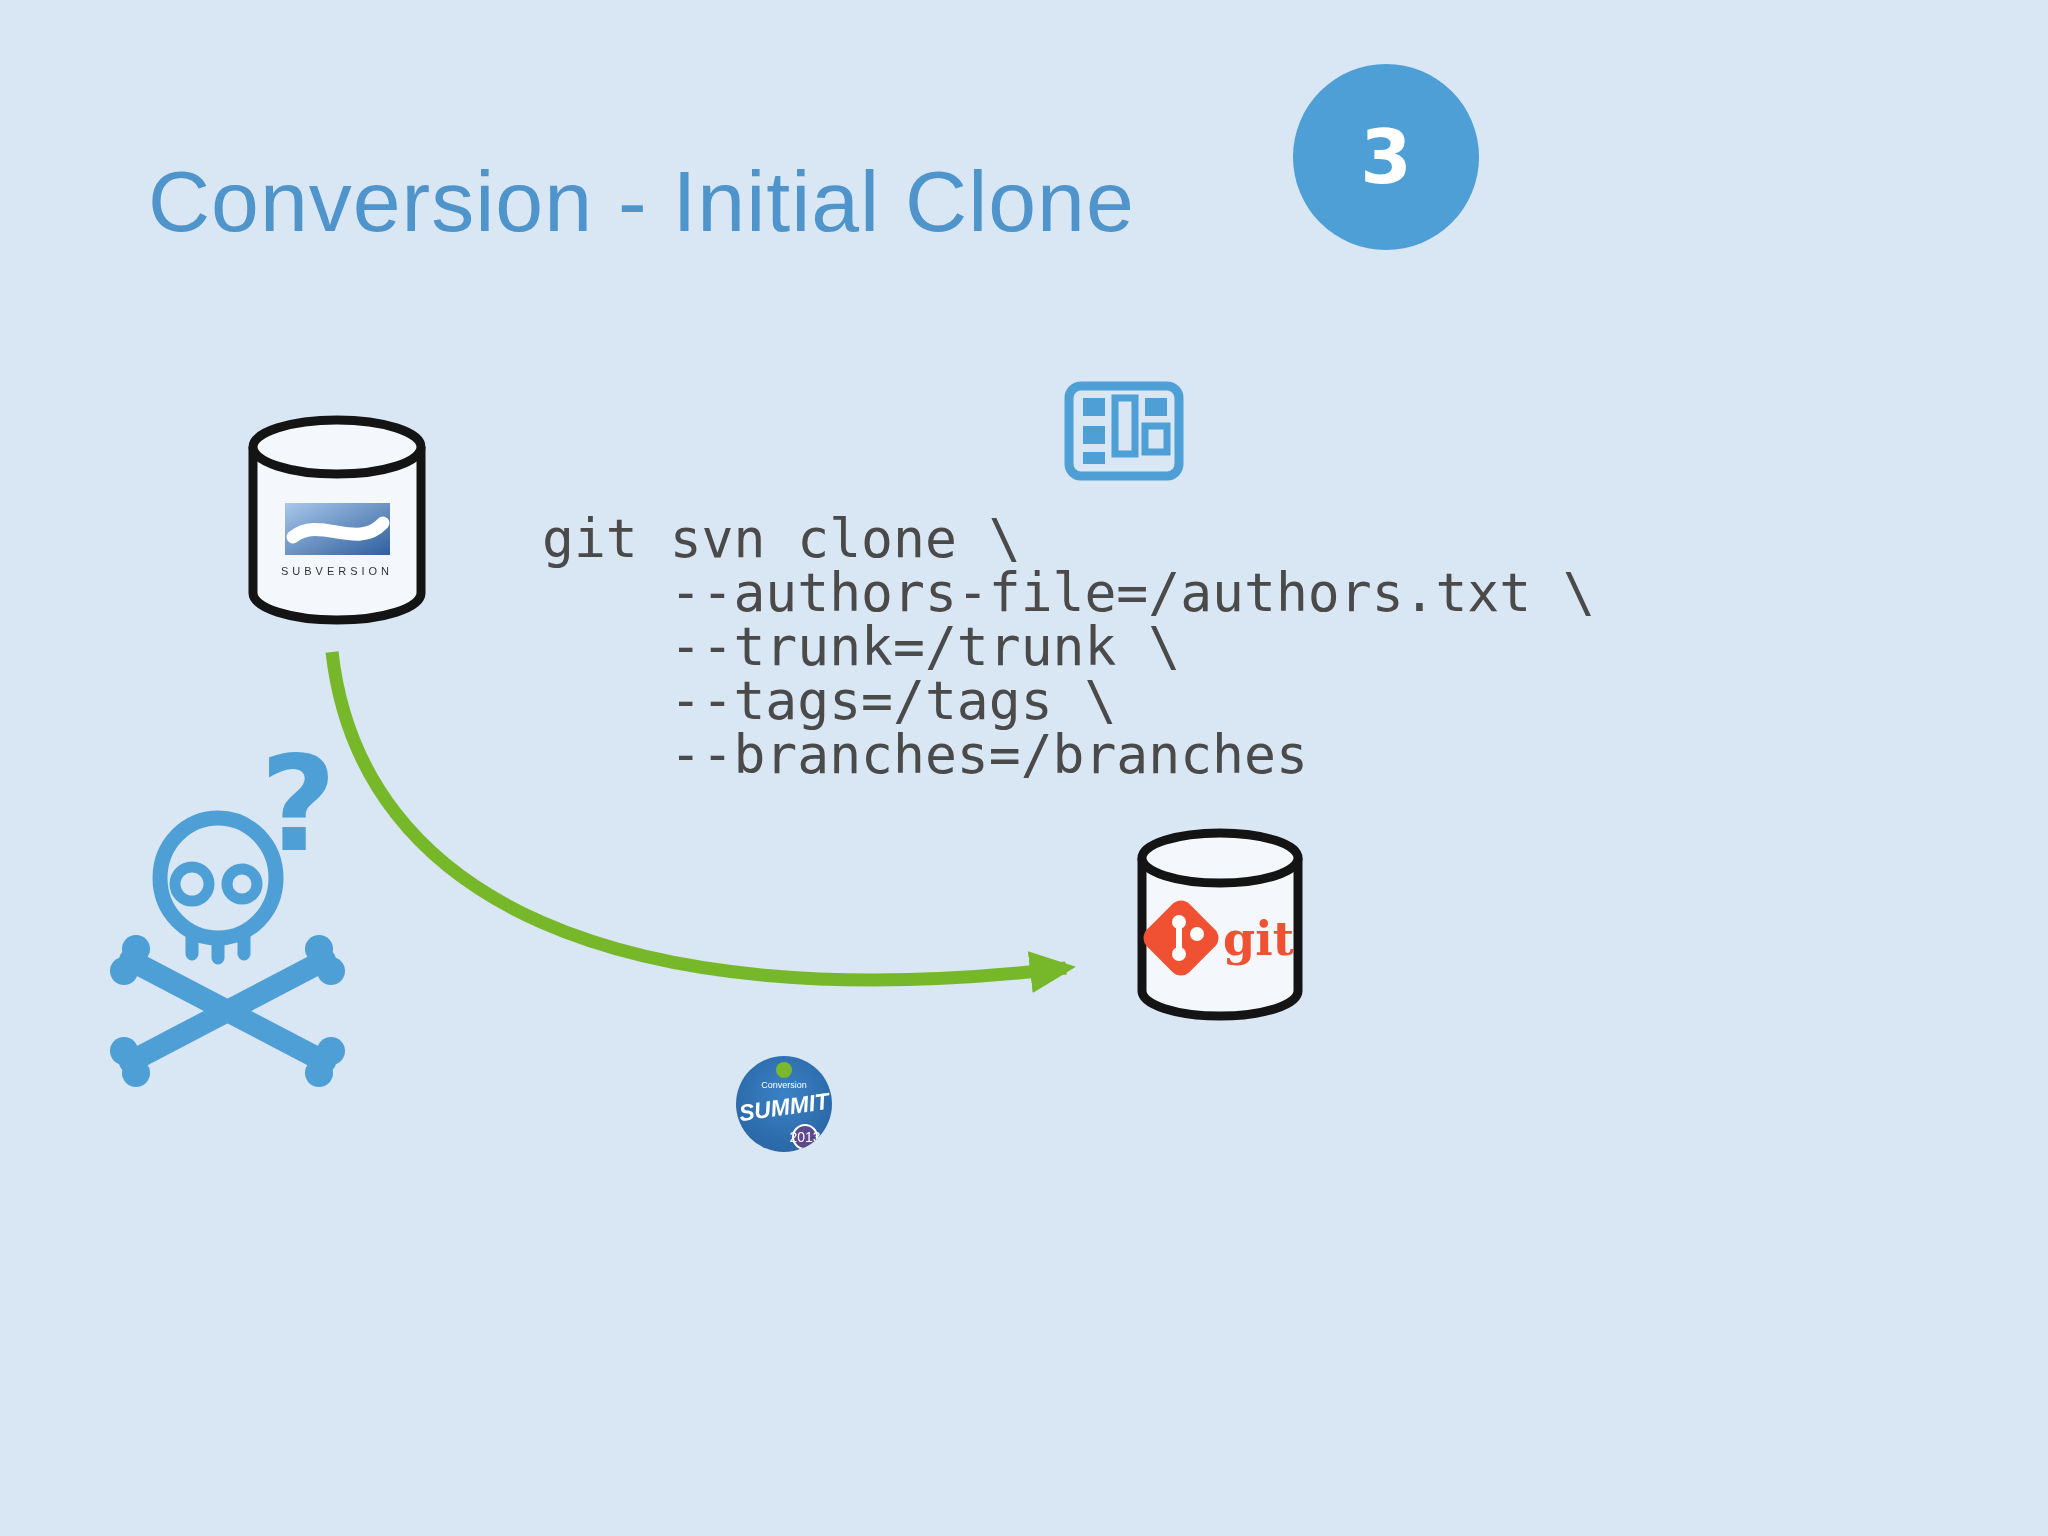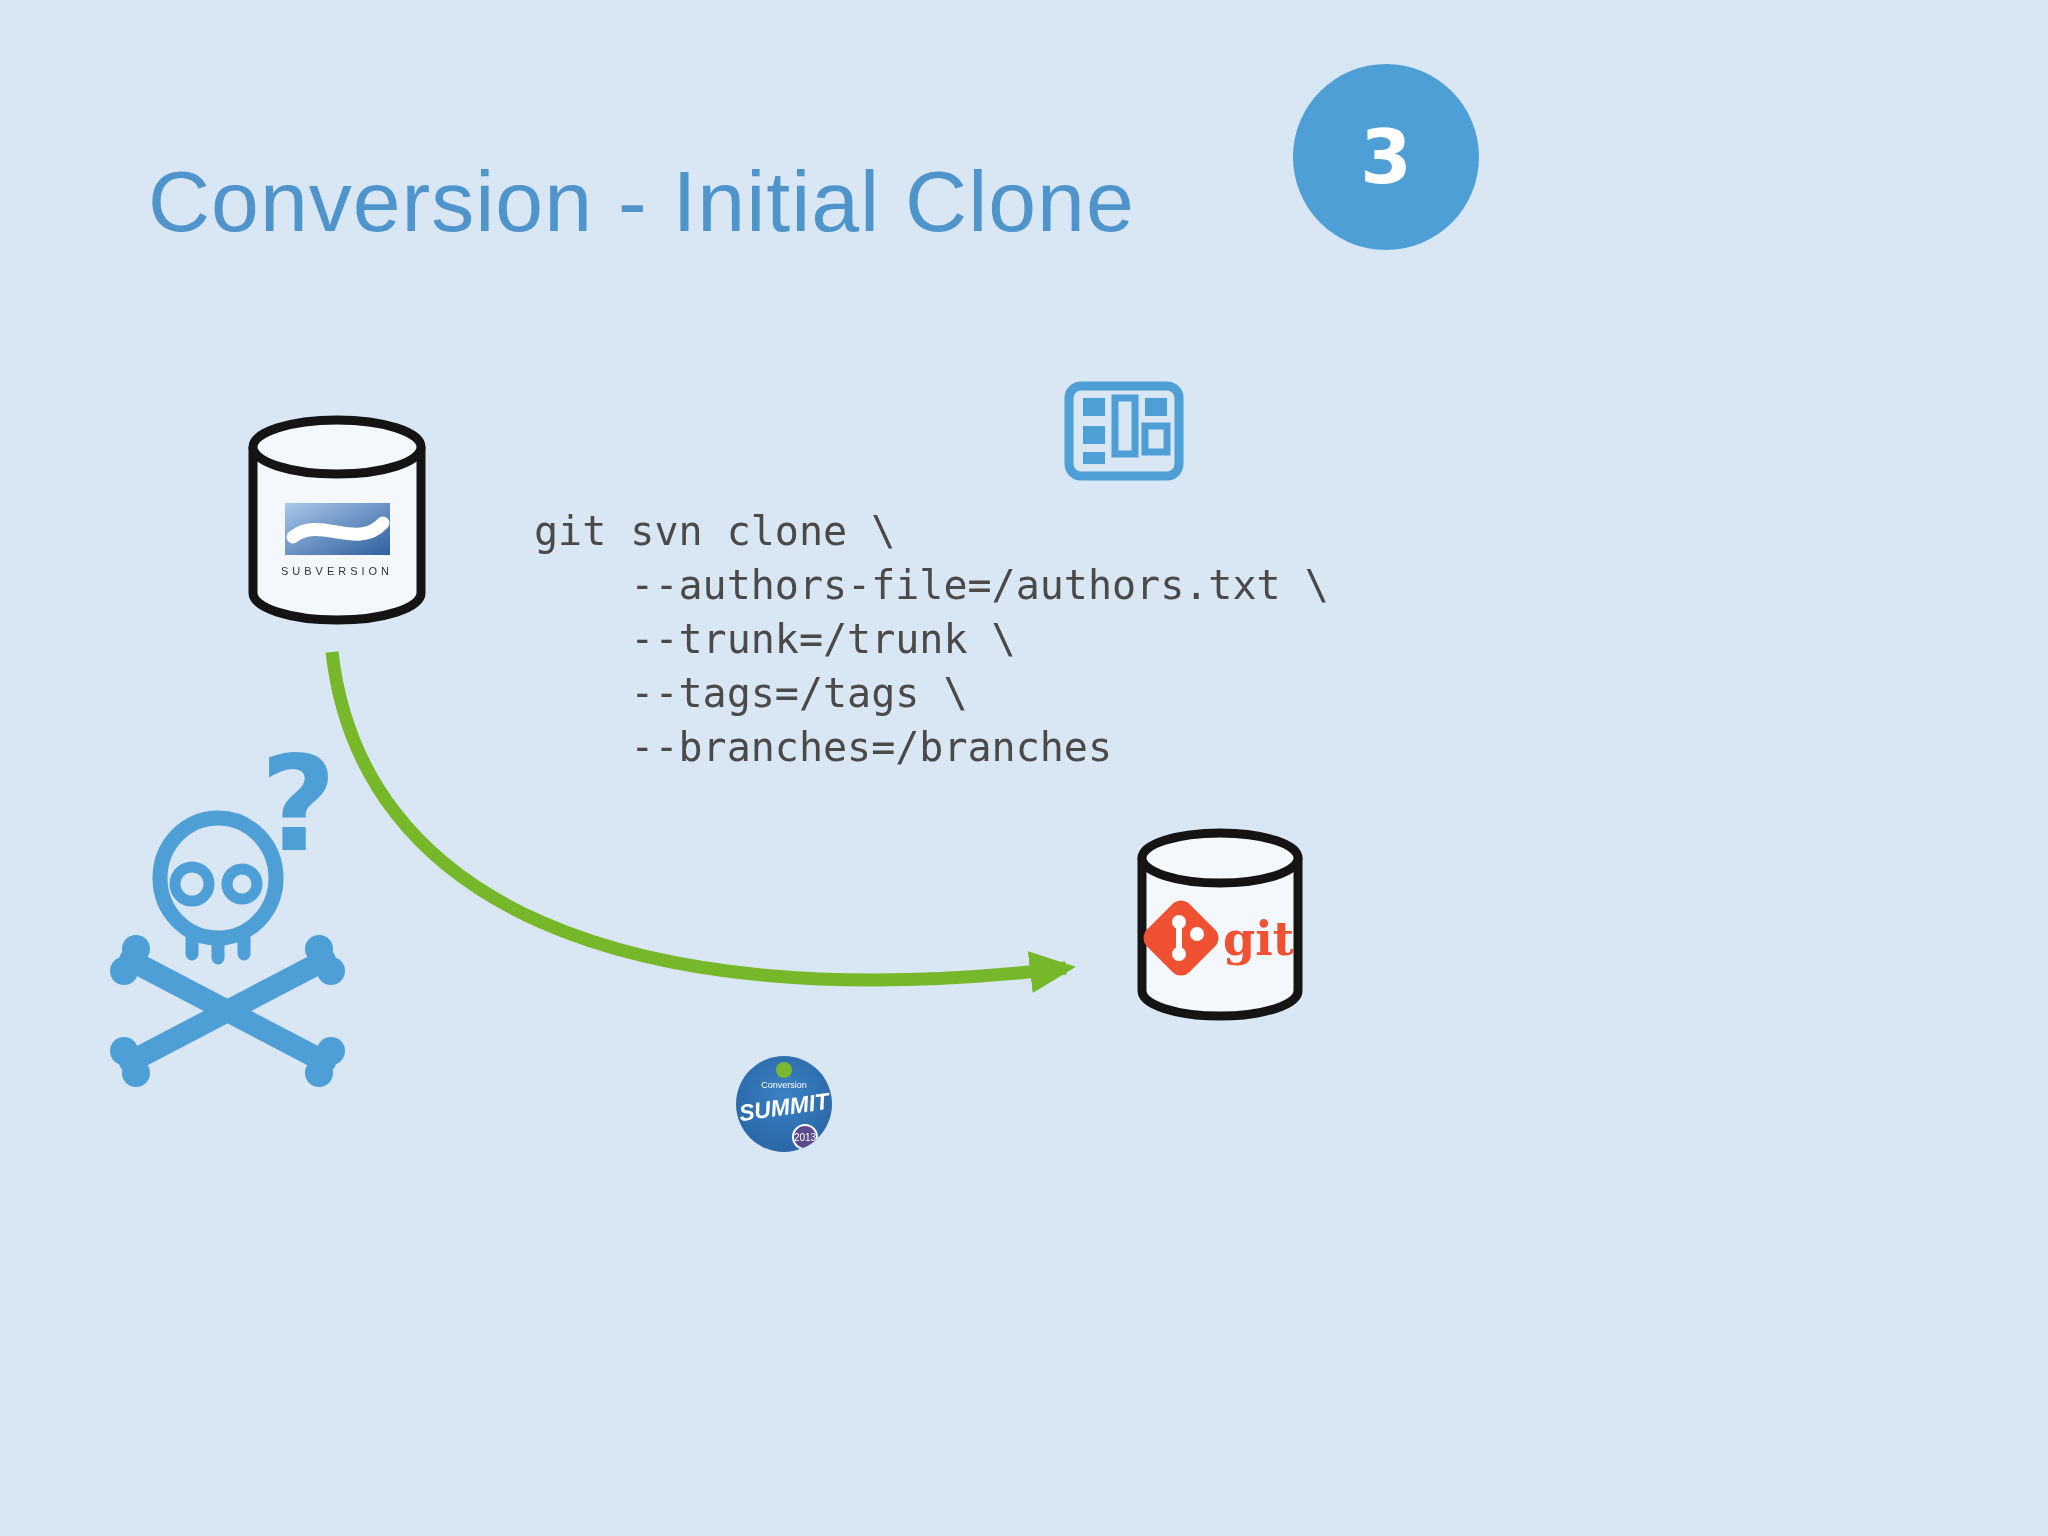--- a/index.html
+++ b/index.html
@@ -17,23 +17,23 @@
   .slide-number-badge {
     position:absolute; left:1293px; top:64px; width:186px; height:186px;
     border-radius:50%; background:#4d9fd6;
     display:flex; align-items:center; justify-content:center;
   }
   .slide-number-badge span {
     color:#ffffff; font-size:74px; font-weight:bold;
     font-family:"DejaVu Sans", sans-serif;
   }
   .code {
-    position:absolute; left:530px; top:500px; margin:4px;
+    position:absolute; left:530px; top:500px; margin:12px;
     font-family:"DejaVu Sans Mono", monospace;
-    font-size:40px; line-height:54px; color:#4a4a4a;
+    font-size:53px; line-height:54px; color:#4a4a4a;
     white-space:pre;
   }
   .svn-cylinder { position:absolute; left:245px; top:415px; width:185px; height:215px; }
   .git-cylinder { position:absolute; left:1135px; top:828px; width:170px; height:200px; }
   .trello-icon  { position:absolute; left:1063px; top:380px; width:122px; height:102px; }
   .skull        { position:absolute; left:100px; top:800px; width:260px; height:290px; }
   .qmark {
     position:absolute; left:260px; top:738px;
     font-family:"DejaVu Sans", sans-serif;
     font-size:132px; font-weight:bold; color:#4d9fd6; line-height:1;
@@ -54,21 +54,21 @@
     color:#ffffff; font-size:9px;
   }
   .summit .event {
     position:absolute; left:0; top:38px; width:100%; text-align:center;
     color:#ffffff; font-size:23px; font-weight:bold; font-style:italic;
     transform:rotate(-8deg);
   }
   .summit .year {
     position:absolute; left:56px; top:68px; width:26px; height:26px;
     border-radius:50%; background:#5c4a8e; border:2px solid #ffffff;
-    color:#ffffff; font-size:10px; display:flex; align-items:center; justify-content:center;
+    color:#ffffff; font-size:14px; display:flex; align-items:center; justify-content:center;
     box-sizing:border-box;
   }
 </style>
 </head>
 <body>
 
 <div class="slide">
 
   <div class="title">Conversion - Initial Clone</div>
 

